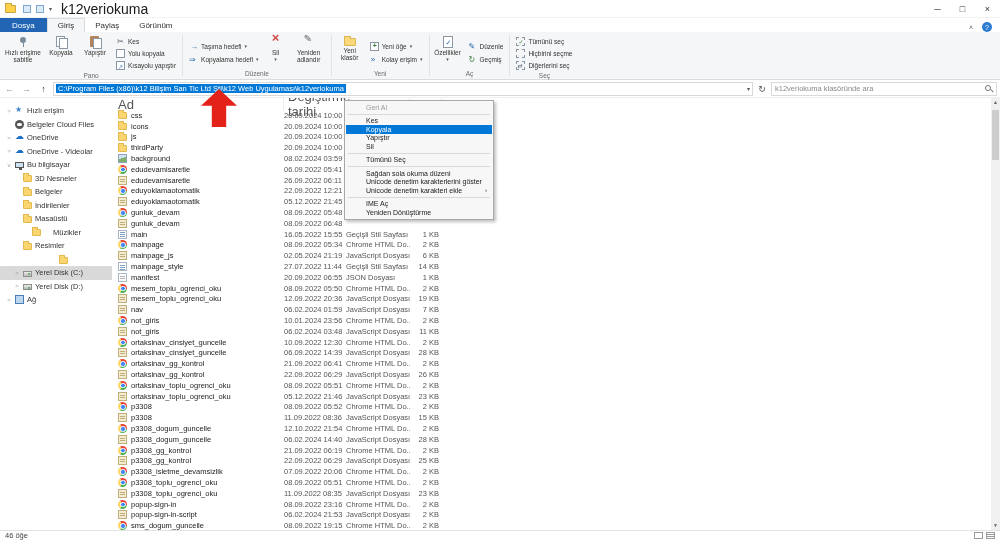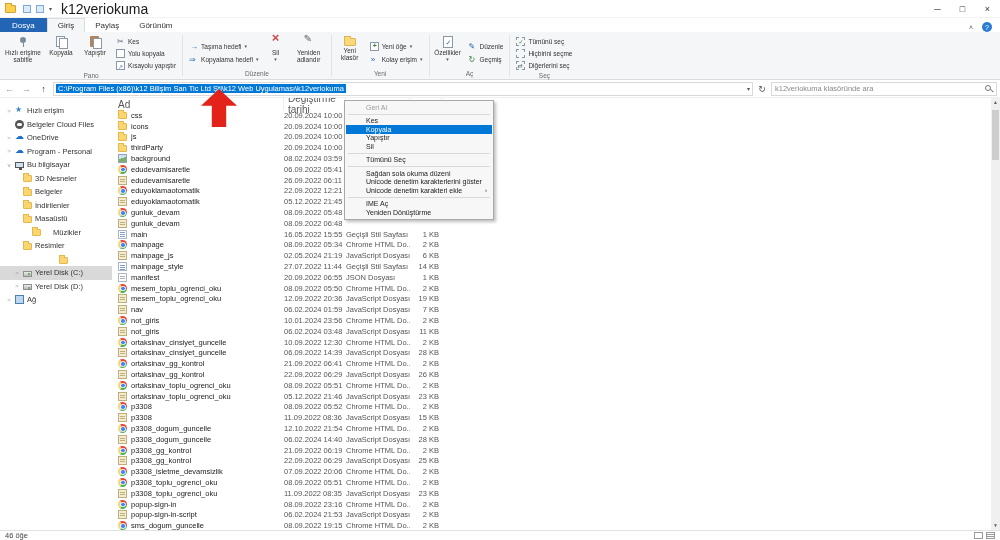--- a/index.html
+++ b/index.html
@@ -94,21 +94,21 @@
   .ic-creative-cloud{background:#555;border-radius:50%}
   .ic-creative-cloud::after{content:"";position:absolute;left:2px;top:3px;width:5px;height:3px;background:#fff;border-radius:2px}
   .ic-onedrive-cloud::before{content:"☁";position:absolute;left:0;top:-2px;font-size:9px;color:#1a70c6}
   .ic-this-pc{border:1px solid #555;background:#cfe0ef;height:6px;margin-top:1px}
   .ic-this-pc::after{content:"";position:absolute;left:3px;bottom:-3px;width:3px;height:2px;background:#555}
   .ic-disk-drive{background:linear-gradient(#ececec,#b9b9b9);border:1px solid #8f8f8f;height:6px;margin-top:2px}
   .ic-disk-drive::after{content:"";position:absolute;right:1px;top:1.5px;width:2px;height:2px;background:#6fae6f}
   .ic-network{border:1px solid #4a7fb5;background:#bcd6ee}
 
   .filepane{position:absolute;left:112px;top:0;right:9px;bottom:0}
-  .colheaders{display:flex;height:12px;font-size:10px;color:#555;align-items:center}
+  .colheaders{display:flex;height:12px;font-size:13px;color:#555;align-items:center}
   .ch{padding-left:4px;border-right:1px solid #ededed;height:100%;display:flex;align-items:center}
   .ch.c-name{width:172px;padding-left:6px}
   .ch.c-date{width:62px}
   .ch.c-type{width:64px}
   .ch.c-size{width:32px;justify-content:flex-end;padding-right:3px}
   .rows{position:absolute;top:12px;left:0;right:0;bottom:0;overflow:hidden}
   .frow{display:flex;align-items:center;height:10.8px;font-size:7.5px;white-space:nowrap}
   .fic{width:9px;height:9px;margin-left:6px;margin-right:4px;flex:none;position:relative}
   .fname{width:153px;overflow:hidden;color:#1c1c1c}
   .fdate{width:62px;color:#555;overflow:hidden}
@@ -332,21 +332,21 @@
         <span>Belgeler Cloud Files</span>
       </div>
       <div class="snav">
         <span class="exp">&gt;</span>
         <span class="sic ic-onedrive-cloud"></span>
         <span>OneDrive</span>
       </div>
       <div class="snav">
         <span class="exp">&gt;</span>
         <span class="sic ic-onedrive-cloud"></span>
-        <span>Program - Personal</span>
+        <span>OneDrive - Videolar</span>
       </div>
       <div class="snav">
         <span class="exp">v</span>
         <span class="sic ic-this-pc"></span>
         <span>Bu bilgisayar</span>
       </div>
       <div class="snav" style="padding-left: 14px;">
         <span class="exp"></span>
         <span class="sic ic-objects-folder"></span>
         <span>3D Nesneler</span>

